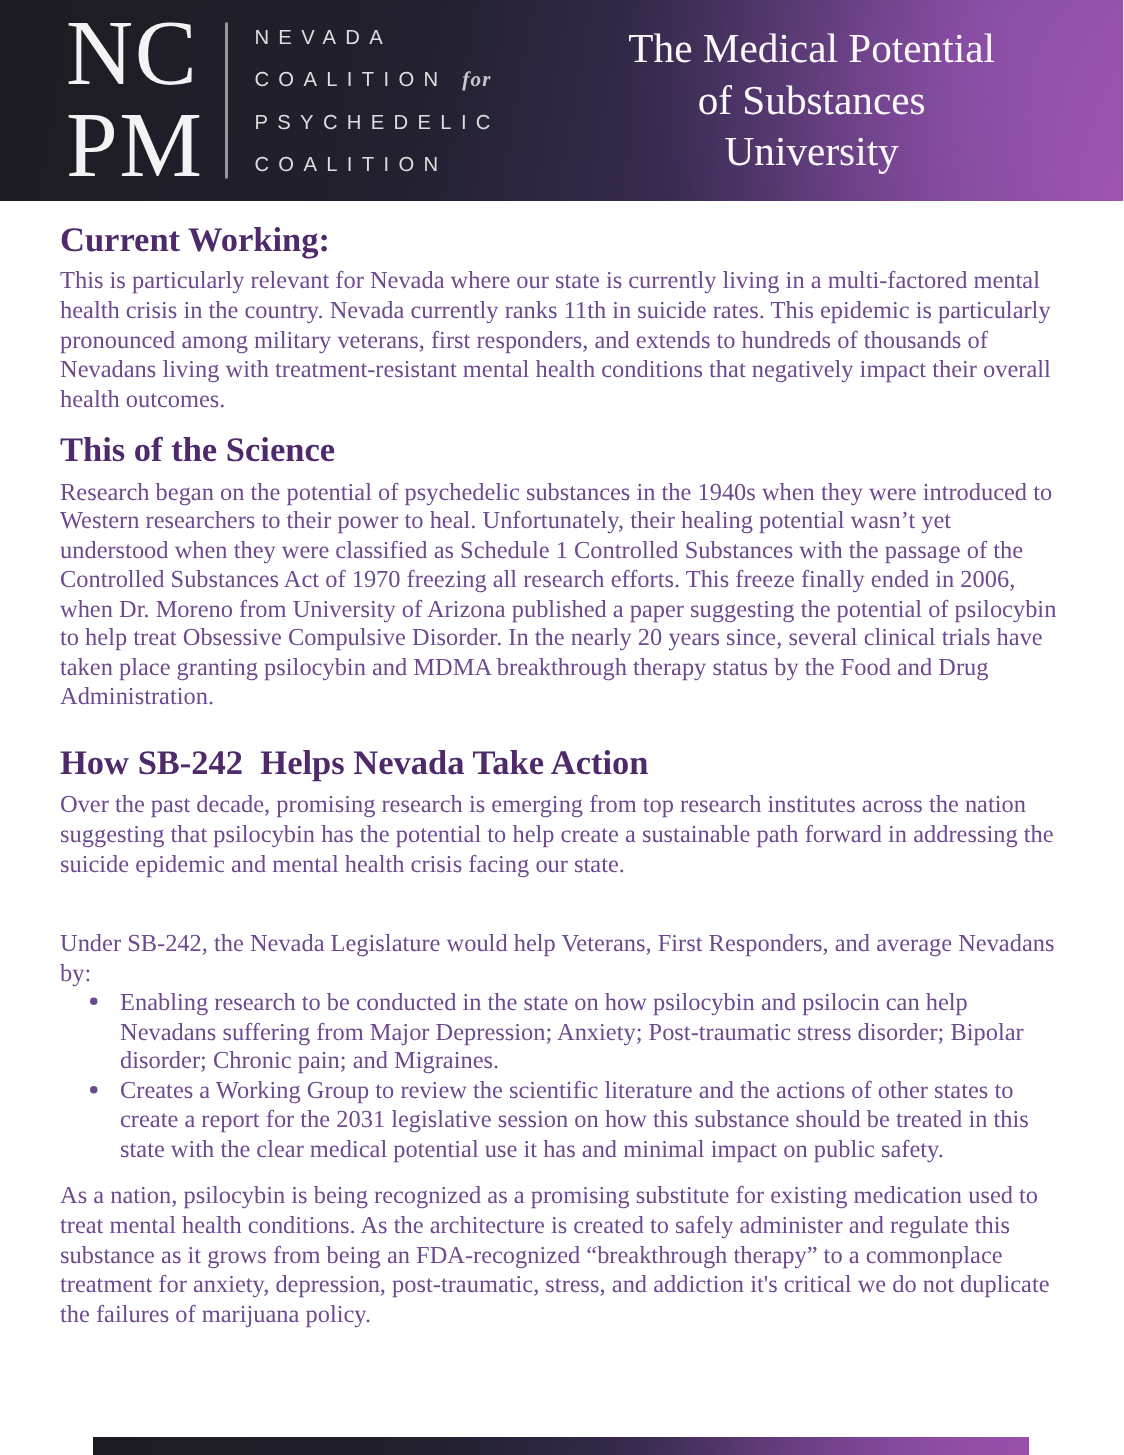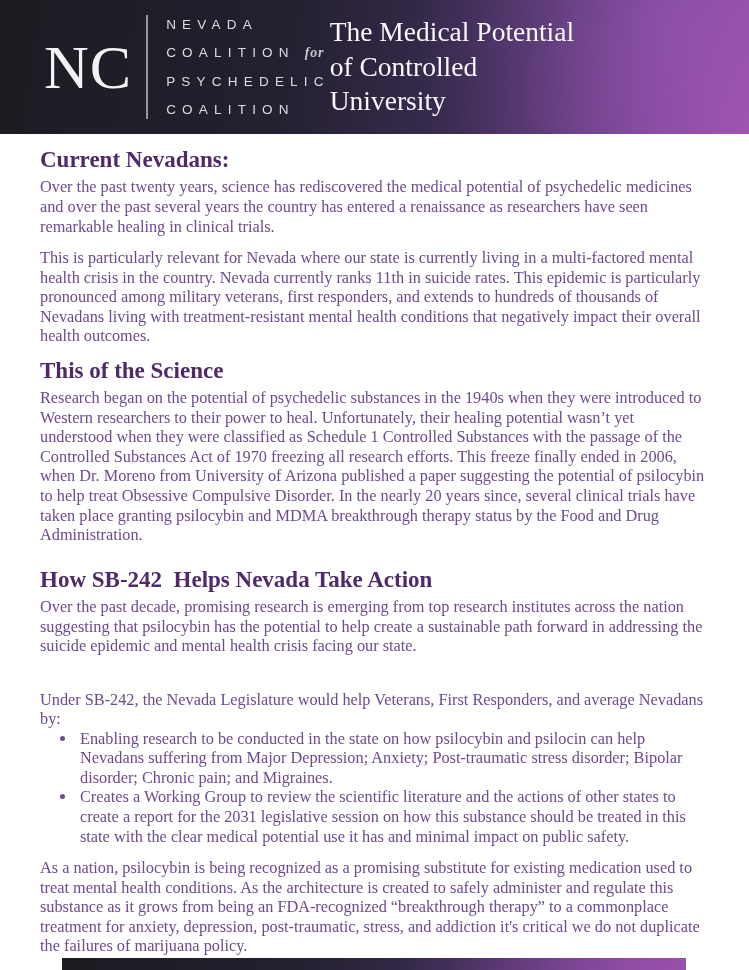--- a/index.html
+++ b/index.html
@@ -45,21 +45,21 @@
   }
   .wordmark .wm-line{margin:0 0 14.5px;}
   .wordmark .wm-line:last-child{margin-bottom:0;}
   .wm-for{
     font-family:"Liberation Serif","DejaVu Serif",serif;
     font-style:italic;text-transform:lowercase;
     font-size:14px;letter-spacing:.06em;color:#c9c6cc;font-weight:bold;
   }
   .header-title{
     flex:1;
-    text-align:left;
+    text-align:center;
     color:#faf8fb;
     font-size:27.5px;line-height:1.26;
   }
   
   .content{
     padding:13px 40px 0 40px;
     width:668px;
     color:#6d4a8e;
     font-size:16.3px;
     line-height:1.2;
@@ -94,40 +94,40 @@
 </style>
 </head>
 <body>
 
 <div class="page">
 
   <div class="header">
     <div class="logo-group">
       <div class="logo-mark">
         <div>NC</div>
+        <div>PM</div>
       </div>
       <div class="logo-divider"></div>
       <div class="wordmark">
         <div class="wm-line">NEVADA</div>
         <div class="wm-line"><span>COALITION</span> <span class="wm-for">for</span></div>
         <div class="wm-line">PSYCHEDELIC</div>
         <div class="wm-line">COALITION</div>
       </div>
     </div>
     <div class="header-title">
       <div>The Medical Potential</div>
-      <div>of Controlled</div>
+      <div>of Substances</div>
       <div>University</div>
     </div>
   </div>
 
   <div class="content">
 
-    <h2>Current Nevadans:</h2>
-    <p>Over the past twenty years, science has rediscovered the medical potential of psychedelic medicines and over the past several years the country has entered a renaissance as researchers have seen remarkable healing in clinical trials.</p>
+    <h2>Current Working:</h2>
     <p>This is particularly relevant for Nevada where our state is currently living in a multi-factored mental health crisis in the country. Nevada currently ranks 11th in suicide rates. This epidemic is particularly pronounced among military veterans, first responders, and extends to hundreds of thousands of Nevadans living with treatment-resistant mental health conditions that negatively impact their overall health outcomes.</p>
 
     <h2 class="mt-sm">This of the Science</h2>
     <p>Research began on the potential of psychedelic substances in the 1940s when they were introduced to Western researchers to their power to heal. Unfortunately, their healing potential wasn’t yet understood when they were classified as Schedule 1 Controlled Substances with the passage of the Controlled Substances Act of 1970 freezing all research efforts. This freeze finally ended in 2006, when Dr. Moreno from University of Arizona published a paper suggesting the potential of psilocybin to help treat Obsessive Compulsive Disorder. In the nearly 20 years since, several clinical trials have taken place granting psilocybin and MDMA breakthrough therapy status by the Food and Drug Administration.</p>
 
     <h2 class="mt-lg">How SB-242  Helps Nevada Take Action</h2>
     <p>Over the past decade, promising research is emerging from top research institutes across the nation suggesting that psilocybin has the potential to help create a sustainable path forward in addressing the suicide epidemic and mental health crisis facing our state.</p>
     <p class="no-gap">Under SB-242, the Nevada Legislature would help Veterans, First Responders, and average Nevadans by:</p>
     <ul>
       <li>Enabling research to be conducted in the state on how psilocybin and psilocin can help Nevadans suffering from Major Depression; Anxiety; Post-traumatic stress disorder; Bipolar disorder; Chronic pain; and Migraines.</li>

